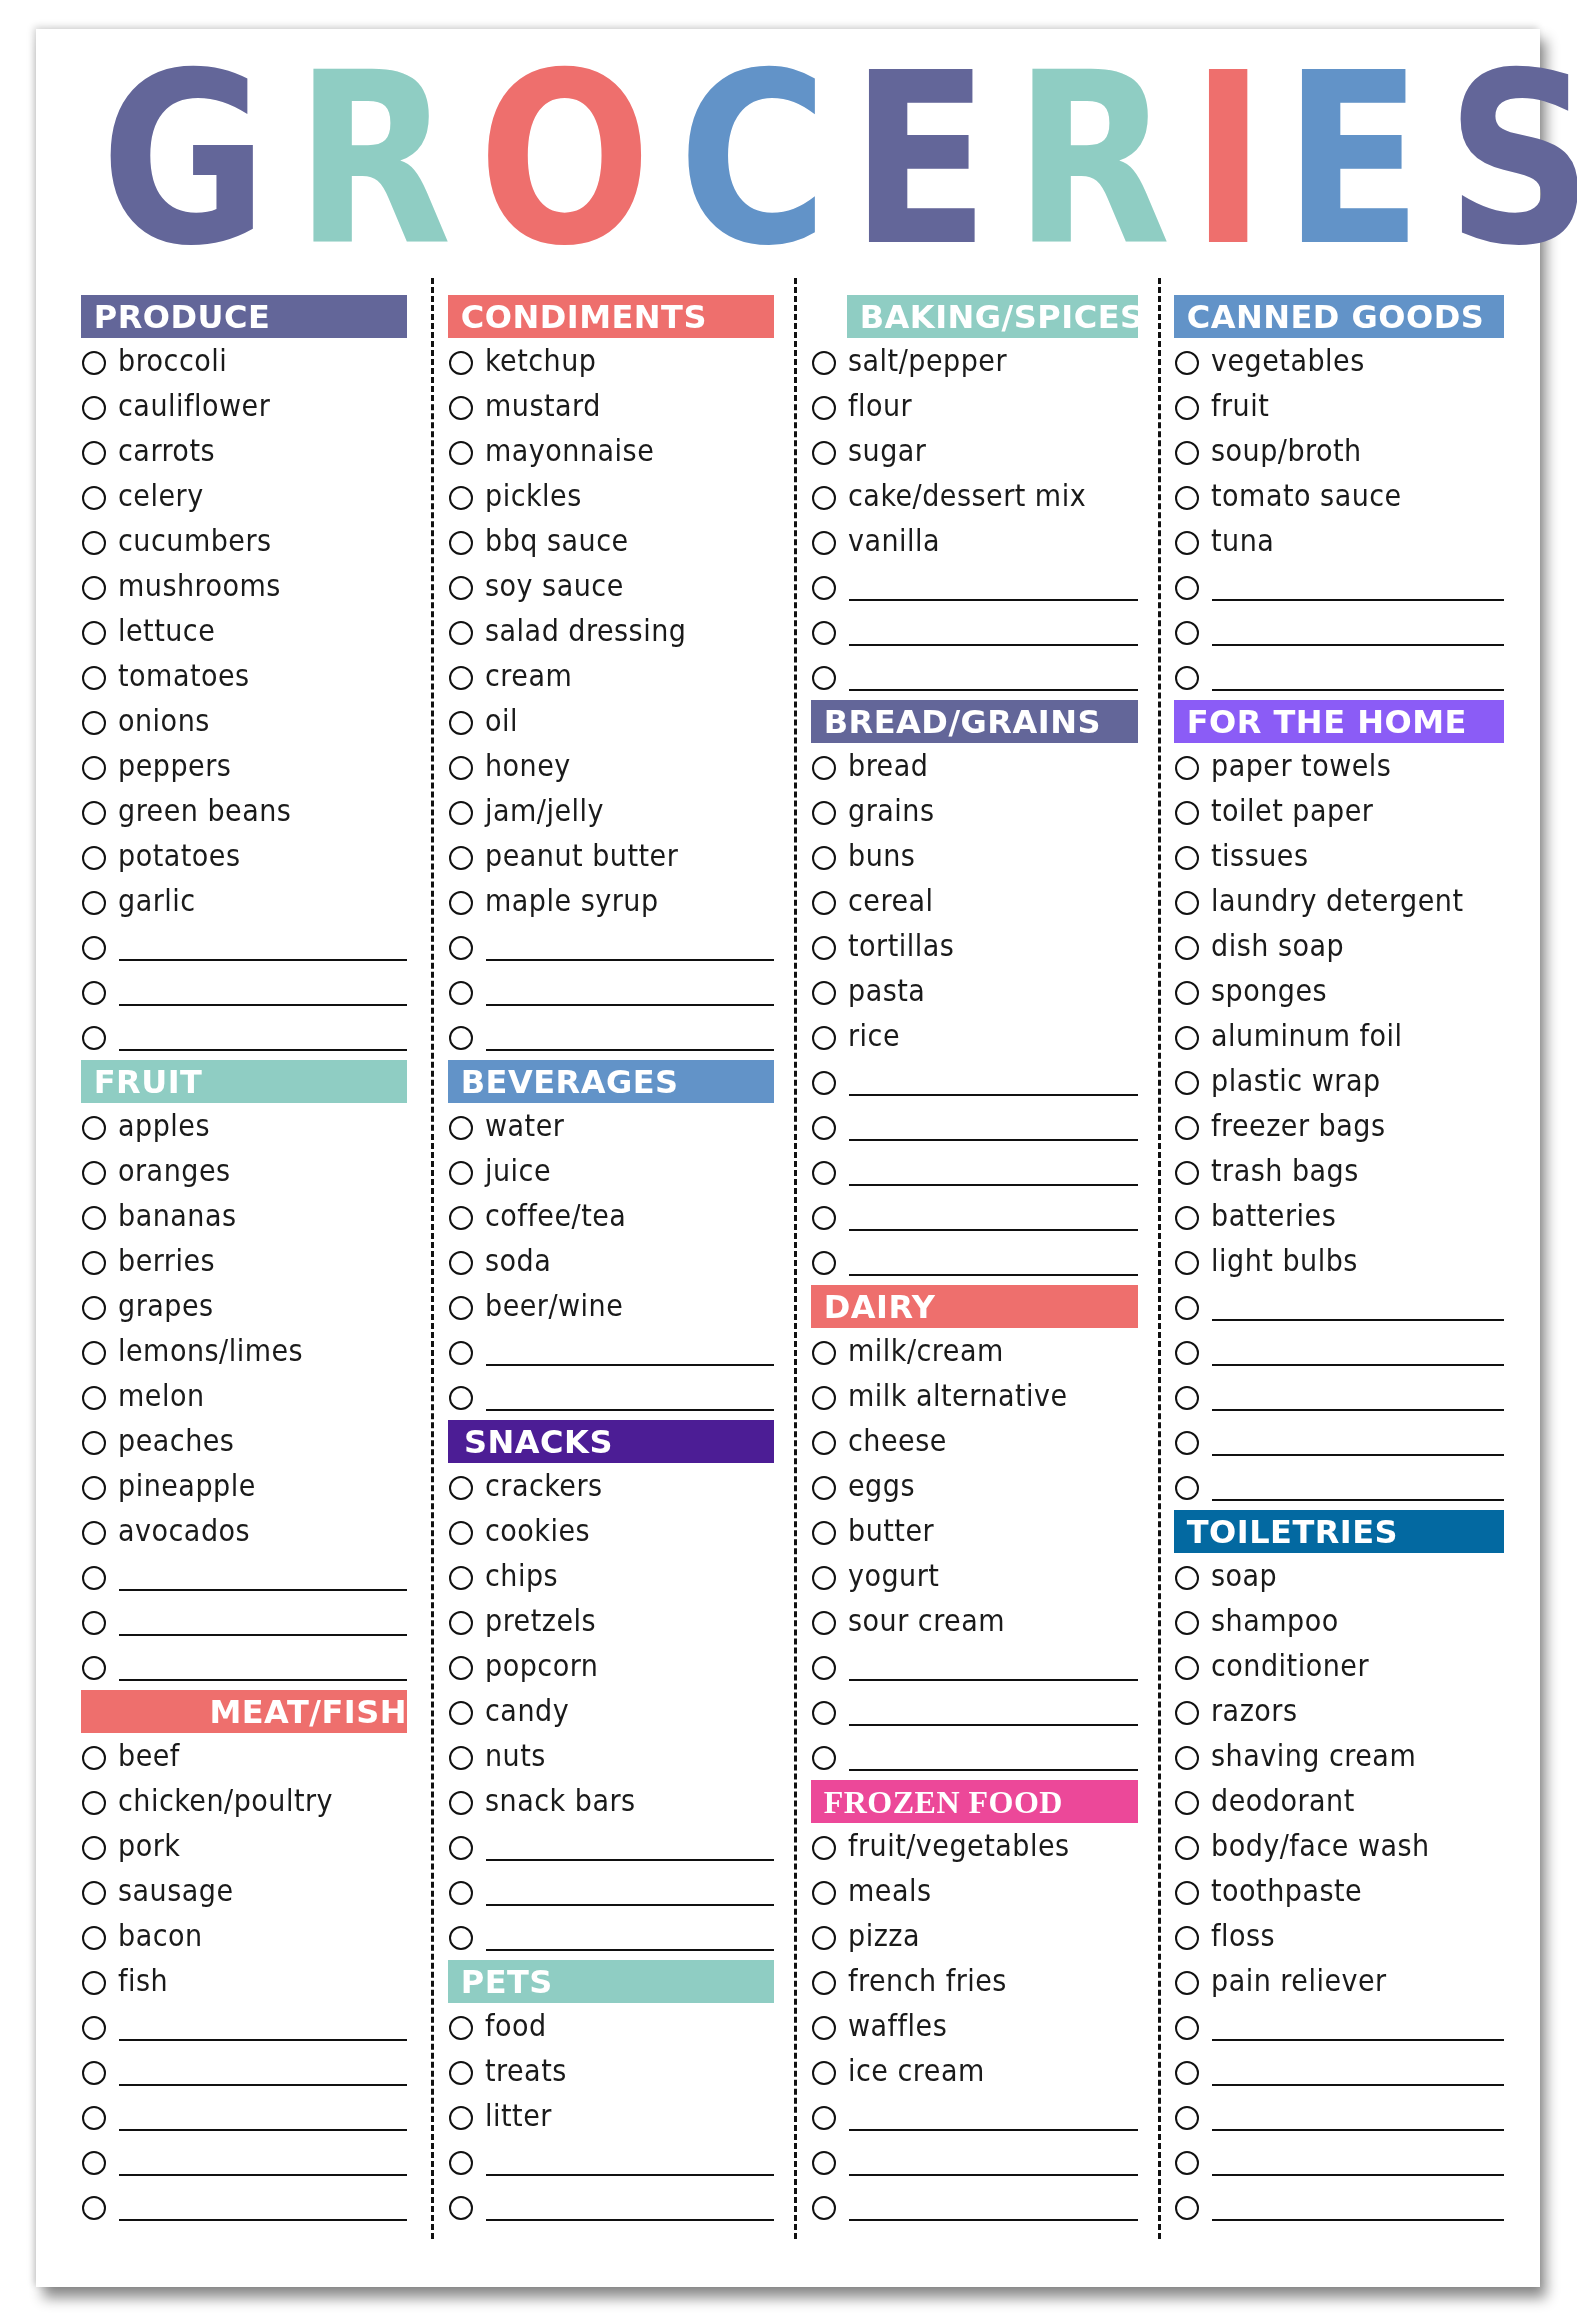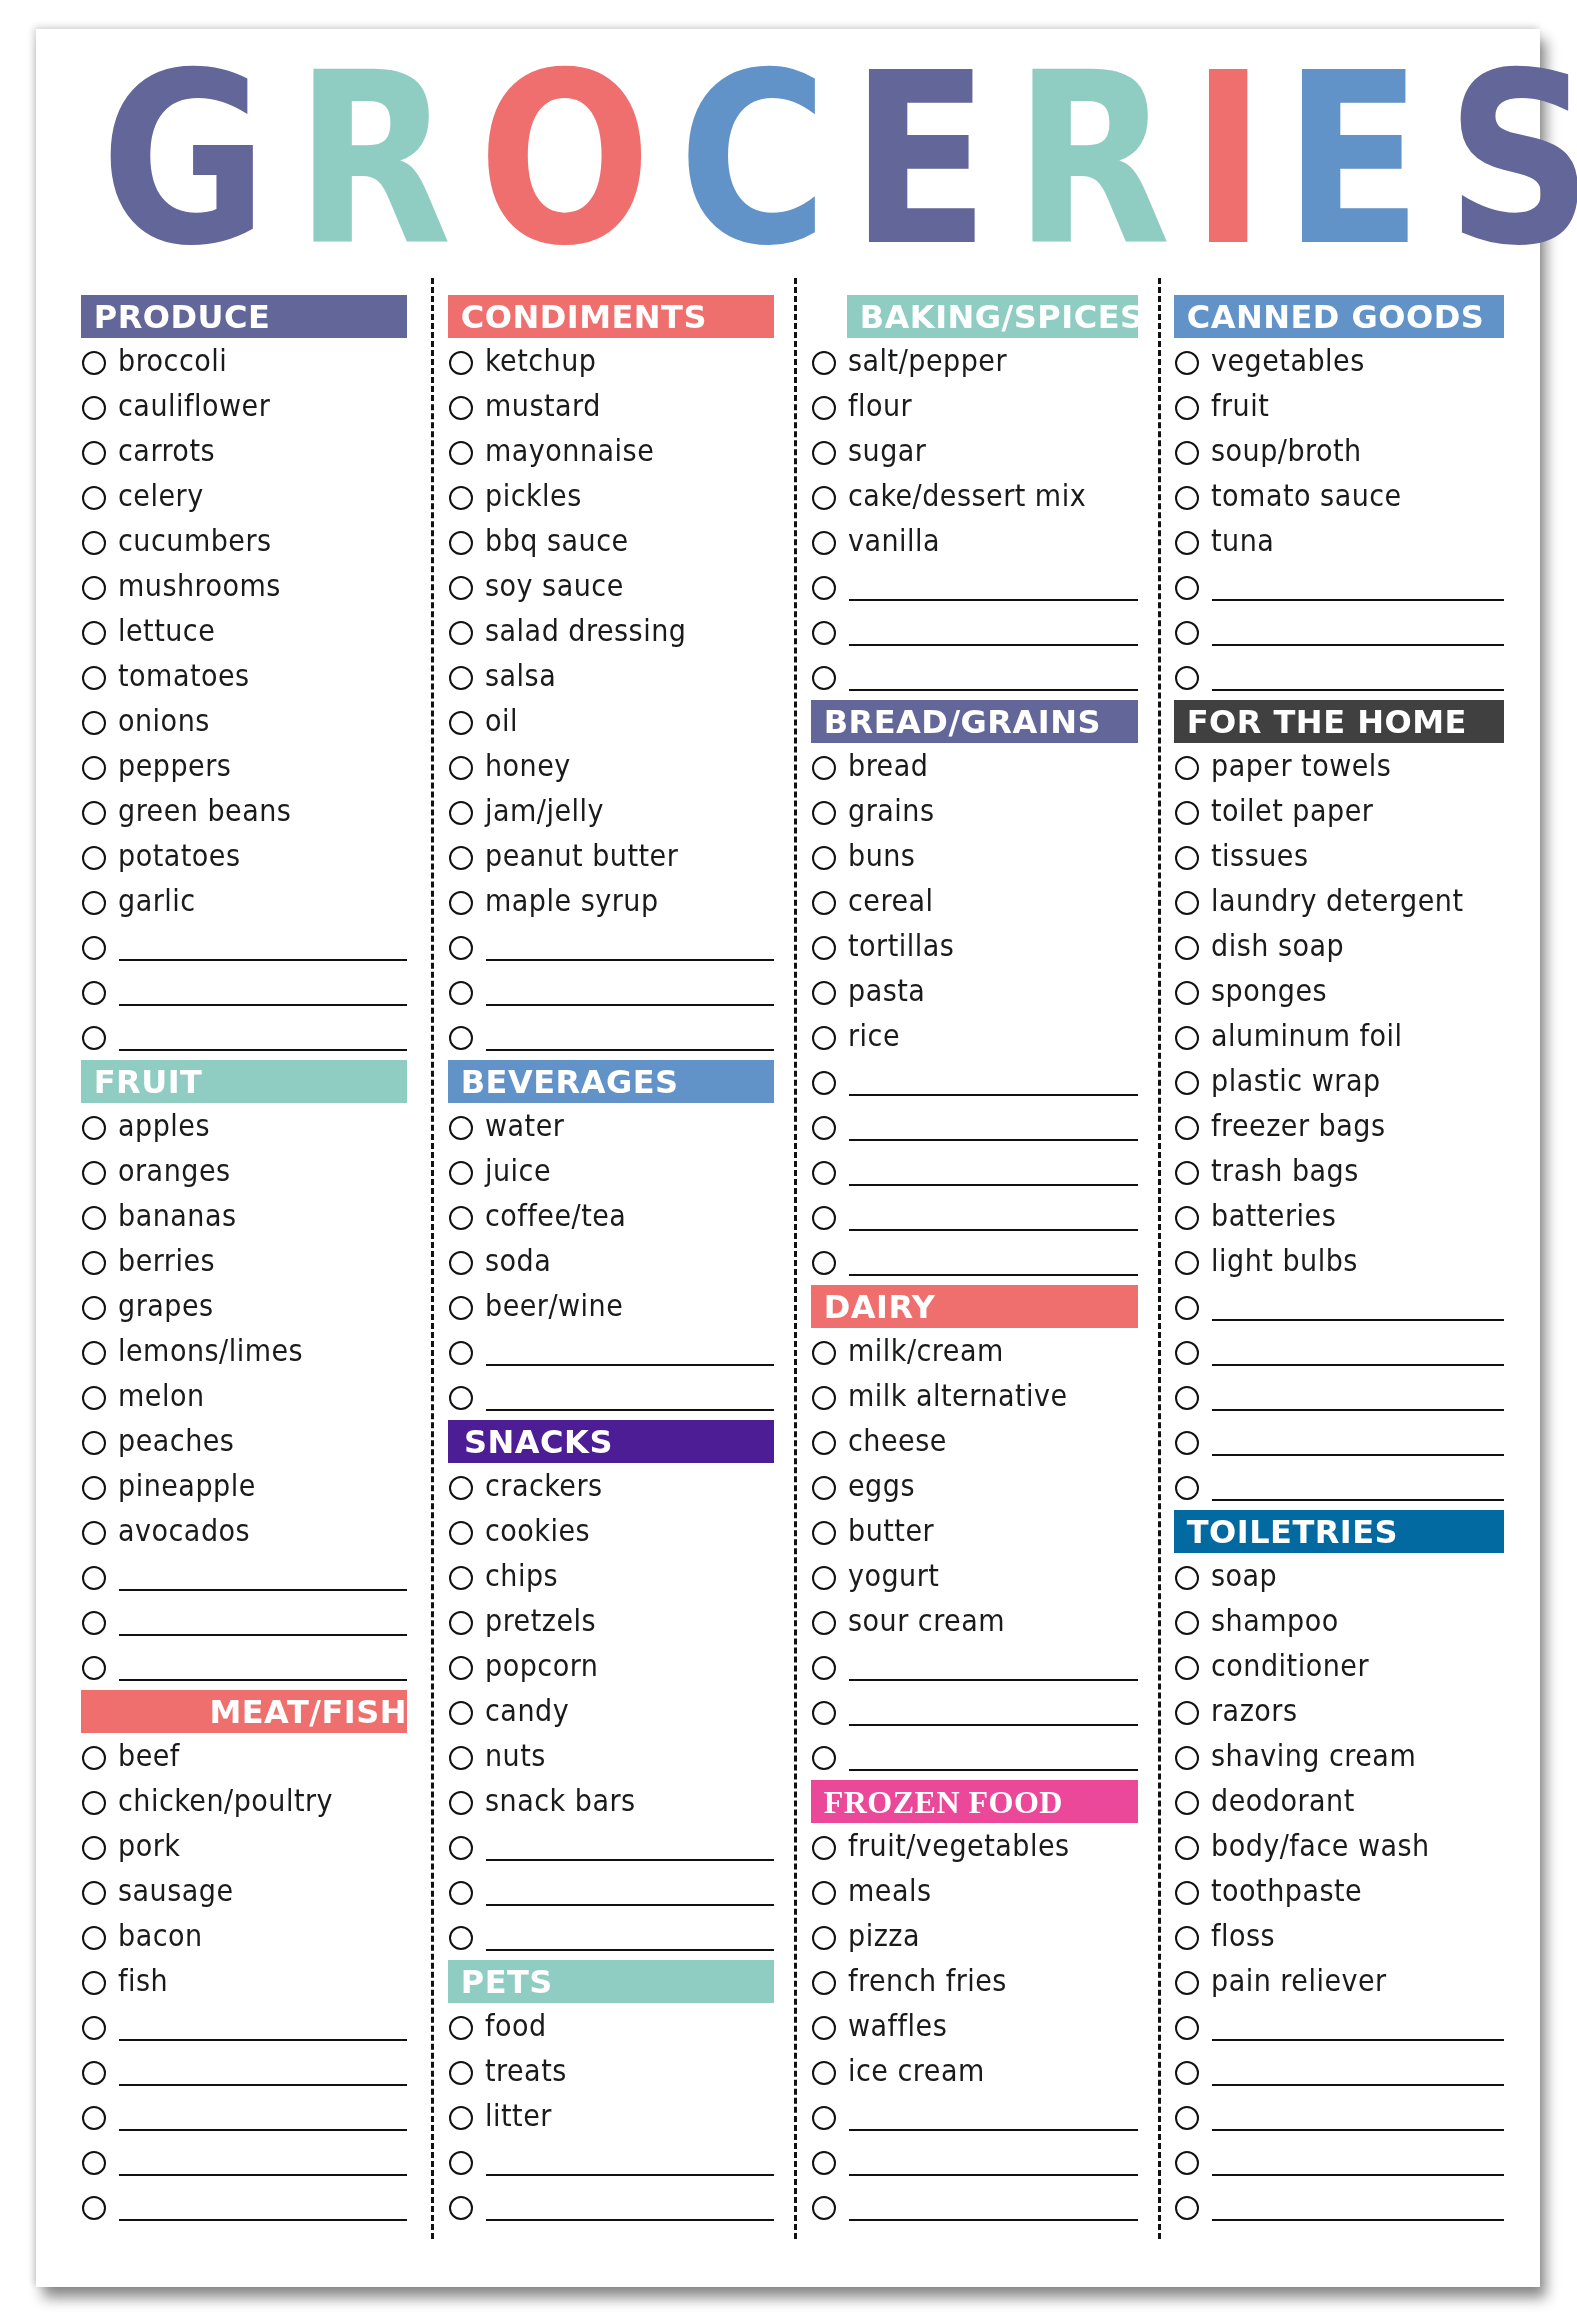--- a/index.html
+++ b/index.html
@@ -283,21 +283,21 @@
       <div class="row">
         <span class="circle"></span>
         <span class="label">soy sauce</span>
       </div>
       <div class="row">
         <span class="circle"></span>
         <span class="label">salad dressing</span>
       </div>
       <div class="row">
         <span class="circle"></span>
-        <span class="label">salsa</span>
+        <span class="label">cream</span>
       </div>
       <div class="row">
         <span class="circle"></span>
         <span class="label">oil</span>
       </div>
       <div class="row">
         <span class="circle"></span>
         <span class="label">honey</span>
       </div>
       <div class="row">
@@ -644,21 +644,21 @@
         <span class="circle"></span>
         <span class="blank"></span>
       </div>
       <div class="row">
         <span class="circle"></span>
         <span class="blank"></span>
       </div>
     </div>
     <div>
       <div class="row">
-        <div class="hdr" style="background: #404040;">FOR THE HOME</div>
+        <div class="hdr" style="background: #8b5cf6;">FOR THE HOME</div>
       </div>
       <div class="row">
         <span class="circle"></span>
         <span class="label">paper towels</span>
       </div>
       <div class="row">
         <span class="circle"></span>
         <span class="label">toilet paper</span>
       </div>
       <div class="row">

